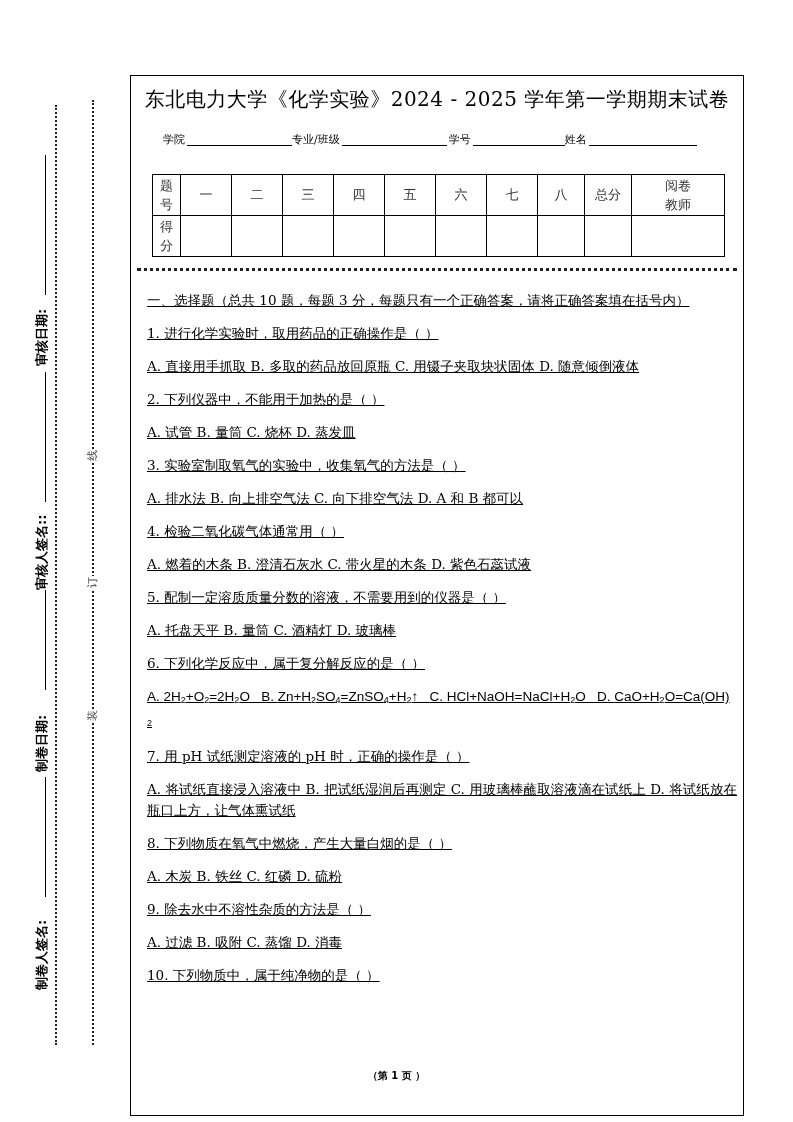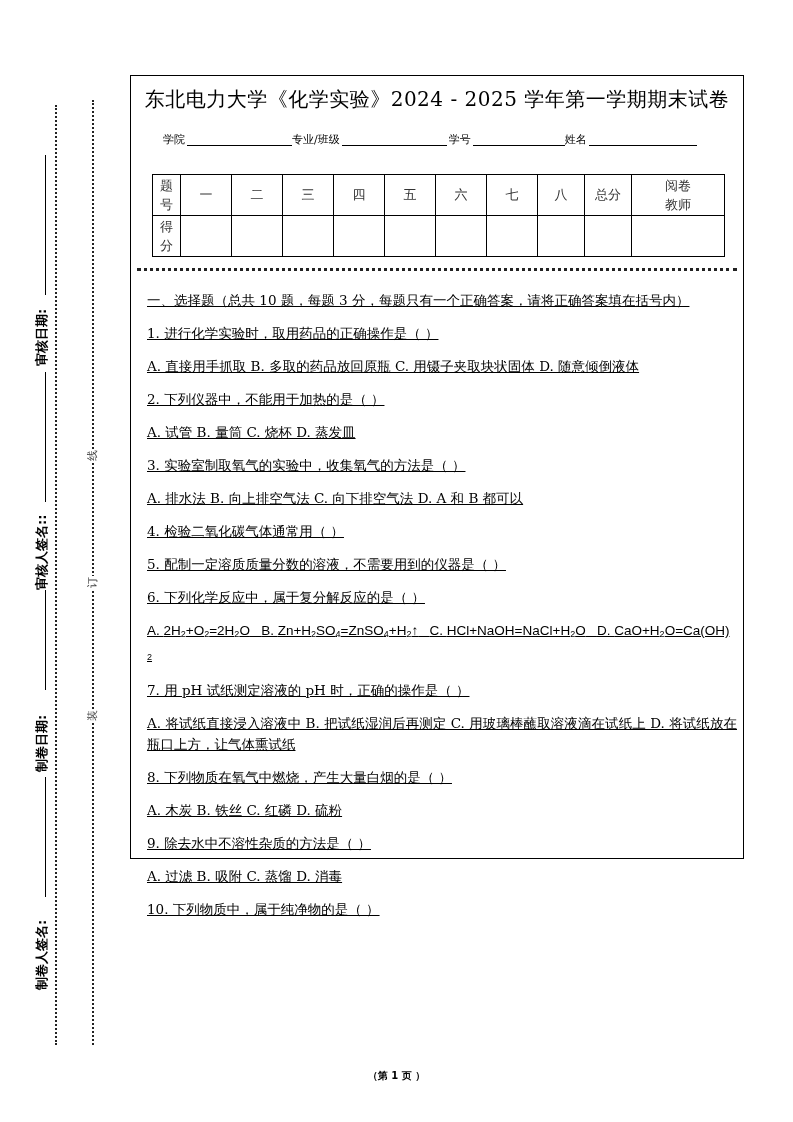--- a/index.html
+++ b/index.html
@@ -6,21 +6,21 @@
   body { width:793px; height:1122px; position:relative; overflow:hidden;
          font-family:"DejaVu Serif", "Liberation Serif", serif; color:#000; }
   .binding { position:absolute; left:0; top:0; width:130px; height:1060px; }
   .vline-dotted { position:absolute; width:0; border-left:2px dotted #222; }
   .vsolid { position:absolute; width:0; border-left:1px solid #000; }
   .vlabel { position:absolute; font-family:"DejaVu Sans","Liberation Sans",sans-serif;
             font-weight:bold; font-size:13px; transform:rotate(-90deg); transform-origin:left top;
             white-space:nowrap; }
   .vchar { position:absolute; font-size:11px; color:#444; transform:rotate(-90deg);
            background:#fff; padding:0 1px; }
-  .frame { position:absolute; left:130px; top:75px; width:614px; height:784px;
+  .frame { position:absolute; left:130px; top:75px; width:614px; height:1041px;
            border:1px solid #000; box-sizing:border-box; }
   .title { position:absolute; left:0; right:0; top:10px; text-align:center;
            font-size:20px; letter-spacing:0.5px; }
   .info { position:absolute; left:32px; top:56px; font-size:11px; display:flex; align-items:center; }
   .info .lbl { margin-right:2px; }
   .info .blank { display:inline-block; border-bottom:1px solid #000; height:12px; }
   table.score { position:absolute; left:21px; top:98px; border-collapse:collapse;
                 width:573px; font-size:13px; }
   table.score td { border:1px solid #000; text-align:center; padding:0; color:#333; }
   table.score tr.r1 td { height:40px; }
@@ -118,22 +118,24 @@
     <p>1. 进行化学实验时，取用药品的正确操作是（  ）</p>
     <p>A. 直接用手抓取  B. 多取的药品放回原瓶  C. 用镊子夹取块状固体  D. 随意倾倒液体</p>
 
     <p>2. 下列仪器中，不能用于加热的是（  ）</p>
     <p>A. 试管  B. 量筒  C. 烧杯  D. 蒸发皿</p>
 
     <p>3. 实验室制取氧气的实验中，收集氧气的方法是（  ）</p>
     <p>A. 排水法  B. 向上排空气法  C. 向下排空气法  D. A 和 B 都可以</p>
 
     <p>4. 检验二氧化碳气体通常用（  ）</p>
+    <p>A. 燃着的木条  B. 澄清石灰水  C. 带火星的木条  D. 紫色石蕊试液</p>
 
     <p>5. 配制一定溶质质量分数的溶液，不需要用到的仪器是（  ）</p>
+    <p>A. 托盘天平  B. 量筒  C. 酒精灯  D. 玻璃棒</p>
 
     <p>6. 下列化学反应中，属于复分解反应的是（  ）</p>
     <p style="font-family:'Liberation Sans Narrow','Liberation Sans',sans-serif;">
       <span>A. </span><span>2H</span><sub>2</sub><span>+O</span><sub>2</sub><span>=2H</span><sub>2</sub><span>O</span>&nbsp;&nbsp;
       <span>B. </span><span>Zn+H</span><sub>2</sub><span>SO</span><sub>4</sub><span>=ZnSO</span><sub>4</sub><span>+H</span><sub>2</sub><span style="font-weight:bold;">↑</span>&nbsp;&nbsp;
       <span>C. </span><span>HCl+NaOH=NaCl+H</span><sub>2</sub><span>O</span>&nbsp;&nbsp;
       <span>D. </span><span>CaO+H</span><sub>2</sub><span>O=Ca(OH)</span><br><span style="font-size:9px;">2</span>
     </p>
 
     <p>7. 用 pH 试纸测定溶液的 pH 时，正确的操作是（  ）</p>

